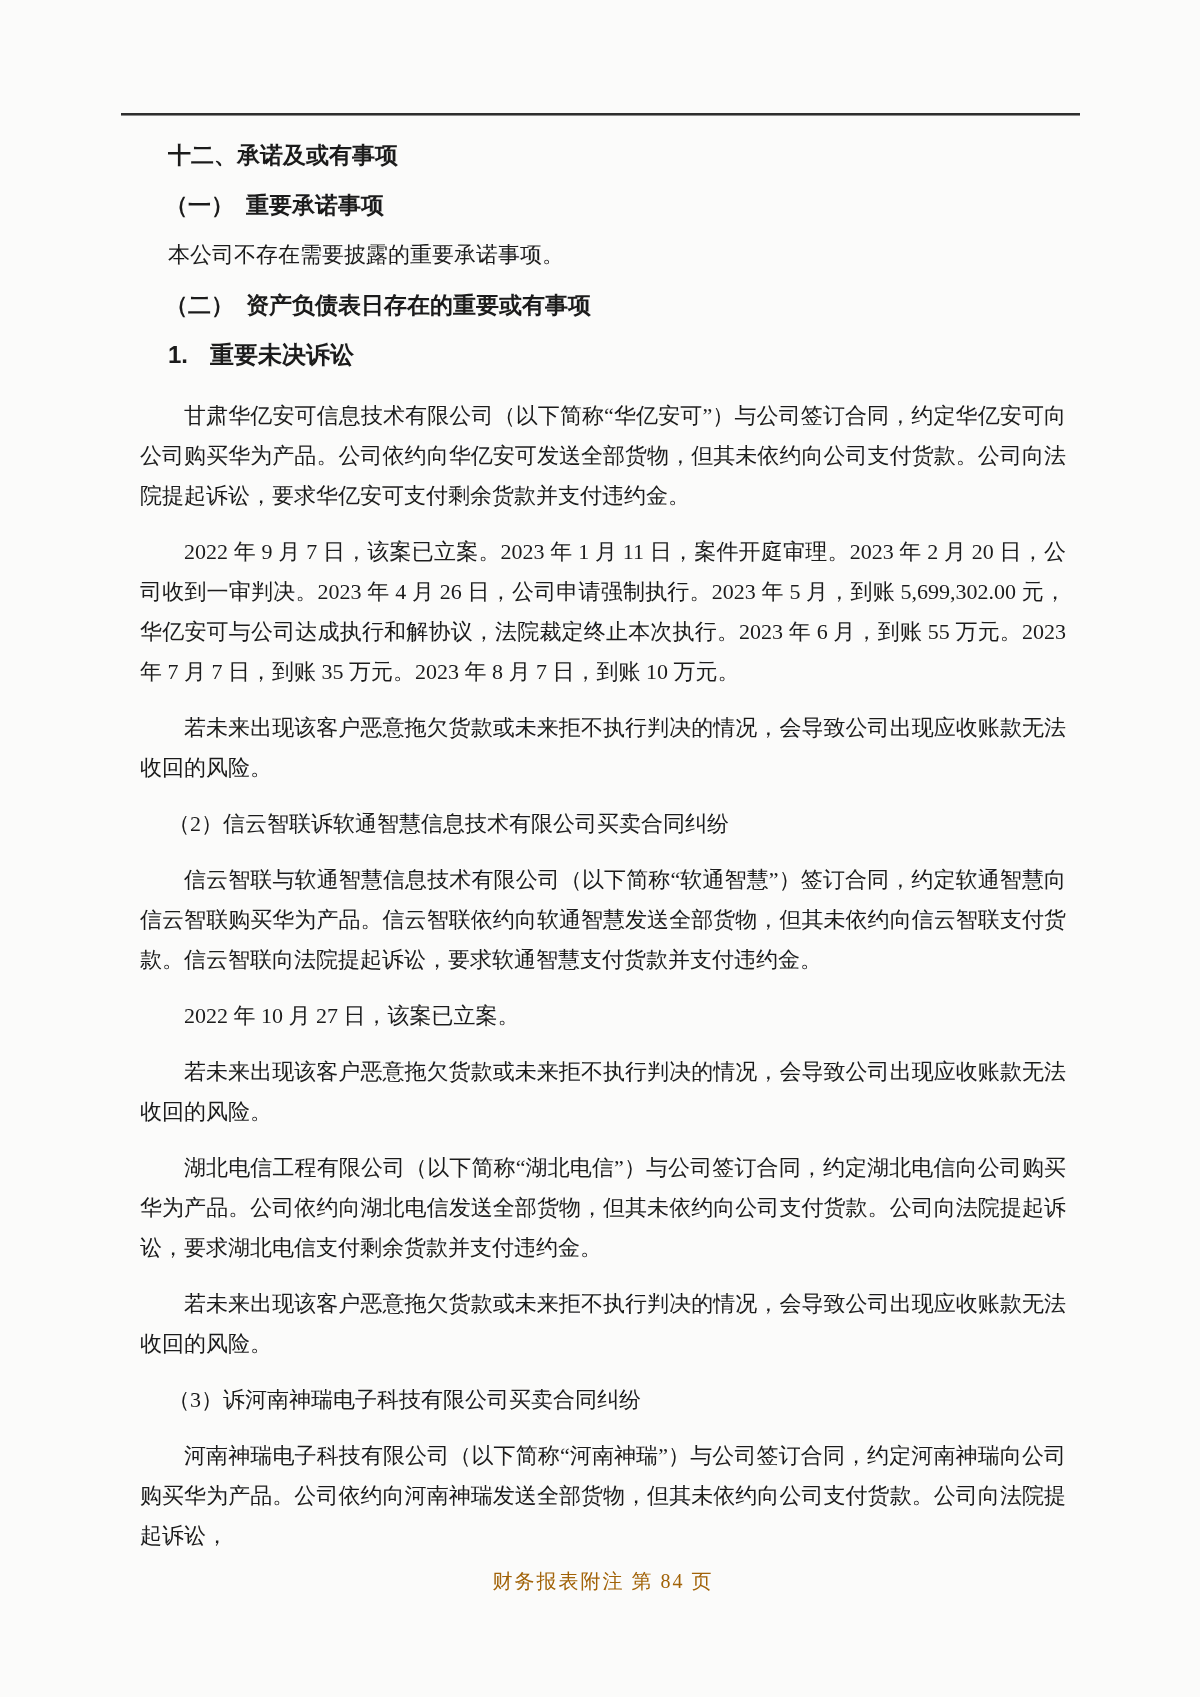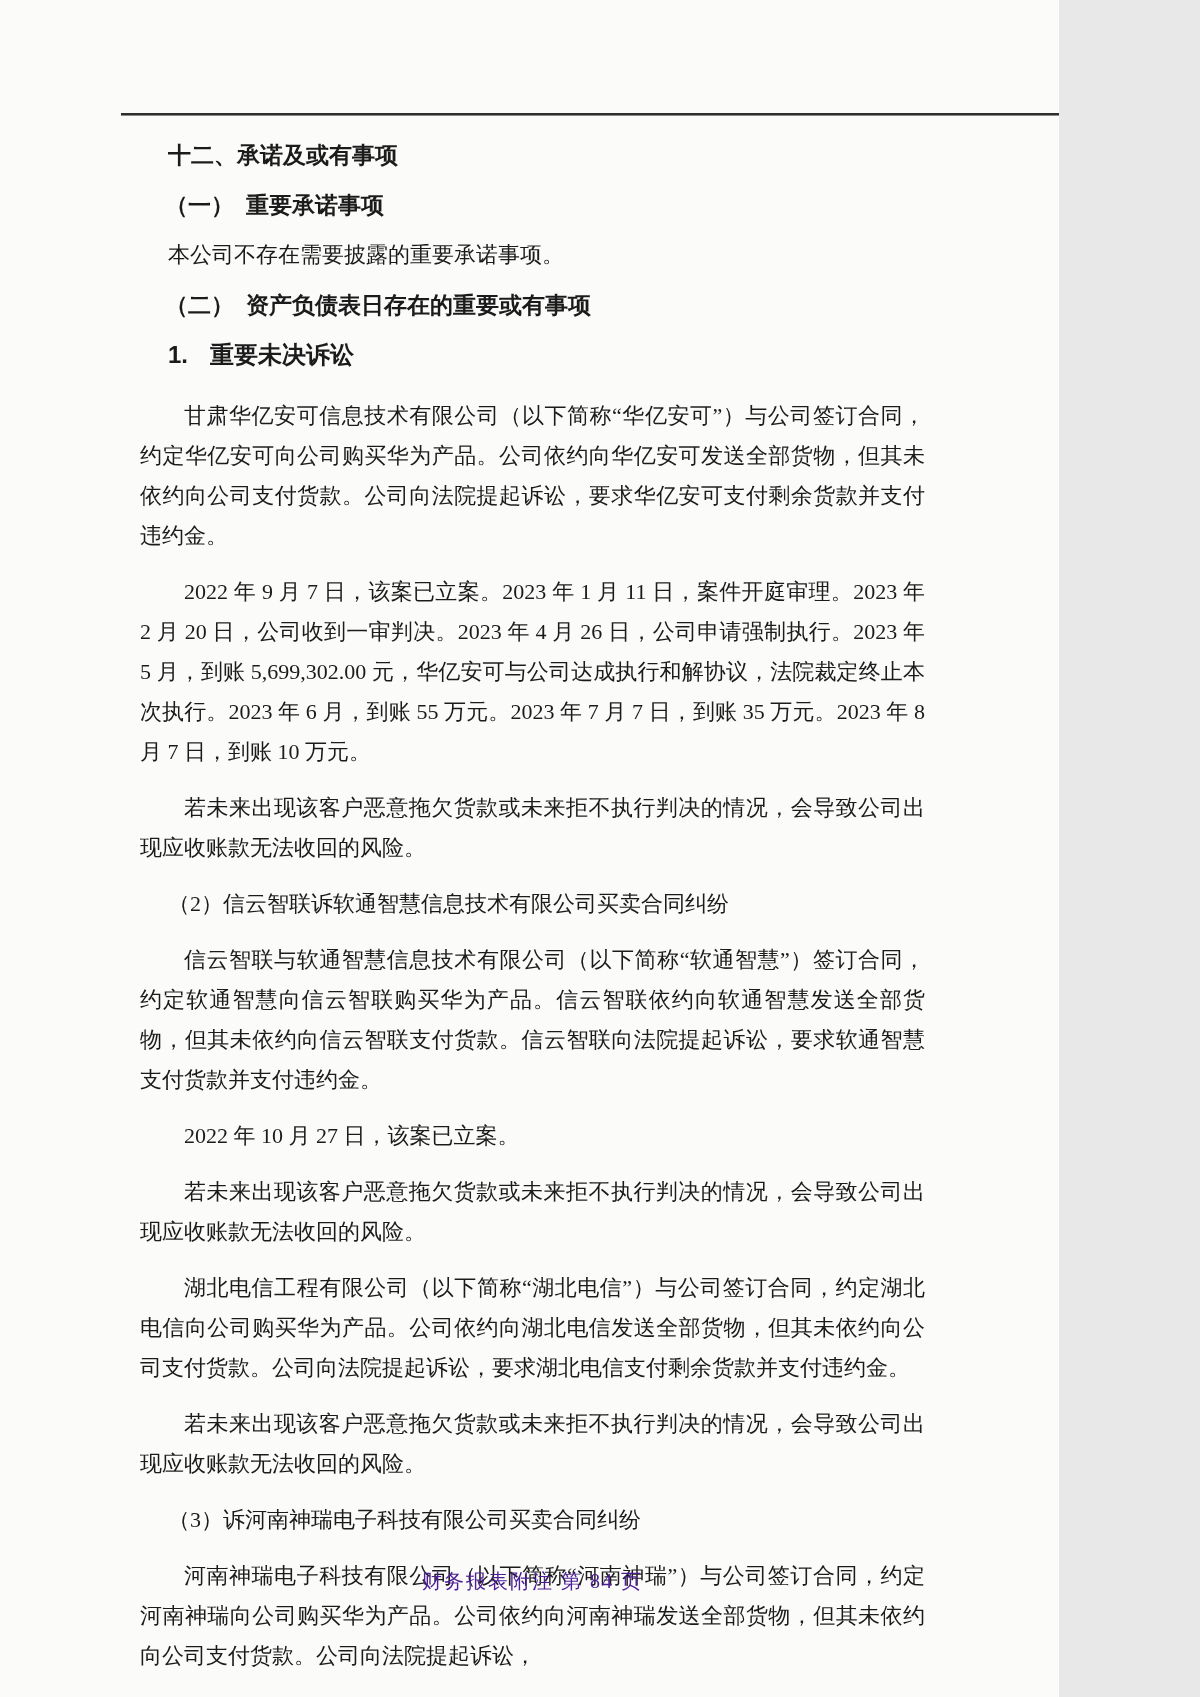--- a/index.html
+++ b/index.html
@@ -2,21 +2,21 @@
 <html lang="zh"><head>
 <meta charset="utf-8">
 <style>
   html, body {
     margin: 0;
     padding: 0;
     background: #e8e8e8;
   }
   .page {
     position: relative;
-    width: 1059px;
+    width: 1200px;
     height: 1697px;
     background: #fbfbfa;
     overflow: hidden;
     color: #1b1b1b;
   }
   .header-rule {
     position: absolute;
     left: 121px;
     top: 113px;
     width: 959px;
@@ -88,21 +88,21 @@
   }
   .page-footer {
     position: absolute;
     left: 124px;
     right: 118px;
     top: 1568px;
     text-align: center;
     font-family: "Liberation Serif", "DejaVu Serif", serif;
     font-size: 20px;
     letter-spacing: 2px;
-    color: #4c1d95;
+    color: #a16207;
   }
 </style>
 </head>
 <body>
 
 <div class="page">
   <div class="header-rule"></div>
   <main class="doc-body">
       <div class="row h1">十二、承诺及或有事项</div>
       <div class="row h2"><span class="lbl">（一）</span><span class="ttl">重要承诺事项</span></div>

